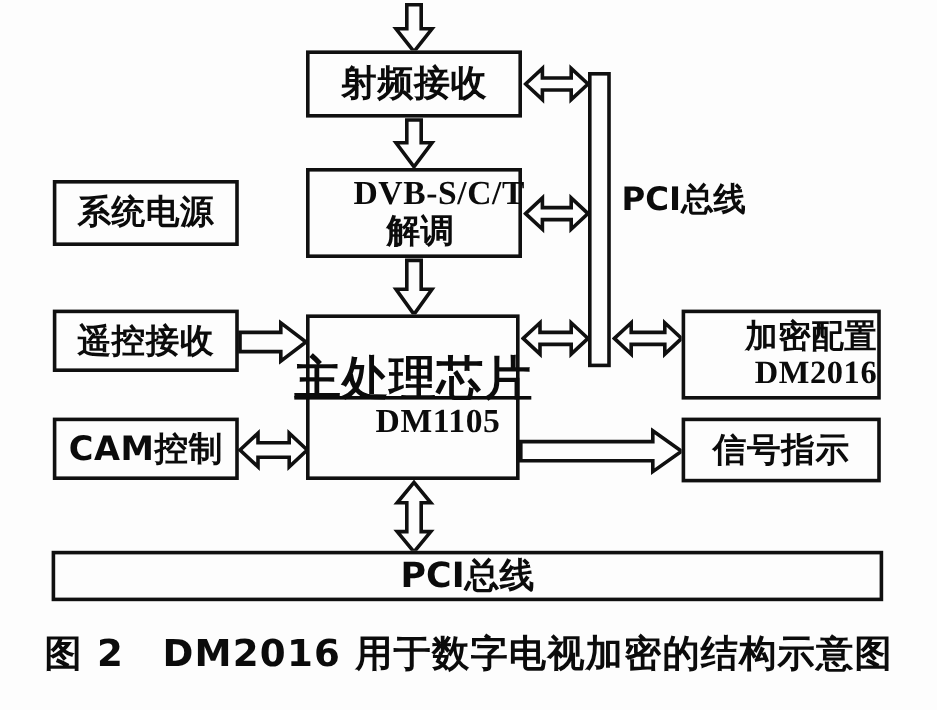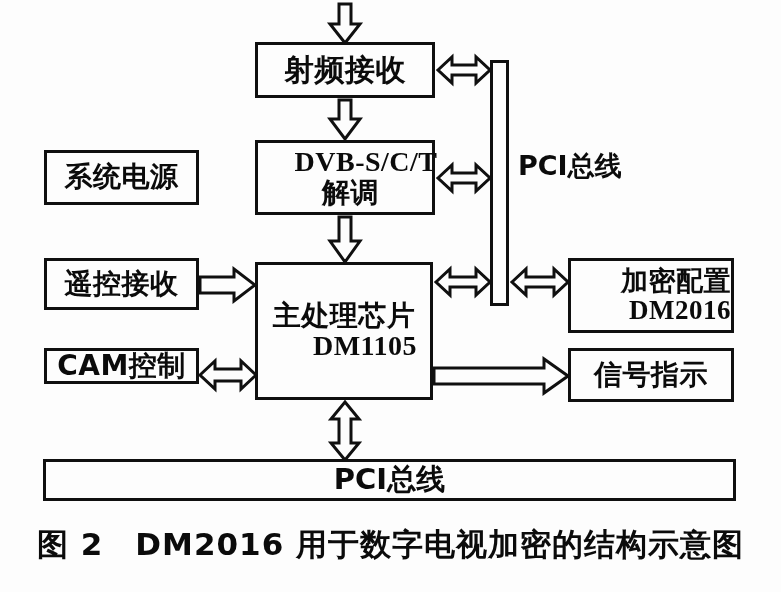--- a/index.html
+++ b/index.html
@@ -49,23 +49,23 @@
     margin-left: 42px;
   }
 
   
   #blk-rf      { left: 255px; top: 42px;  width: 180px; height: 56px;  font-size: 30px; }
   #blk-dvb     { left: 255px; top: 140px; width: 180px; height: 75px;  }
   #blk-dvb .l1 { font-size: 28px; }
   #blk-dvb .l2 { font-size: 28px; margin-left: 11px; }
   #blk-power   { left: 44px;  top: 150px; width: 155px; height: 55px;  font-size: 28px; }
   #blk-remote  { left: 44px;  top: 258px; width: 155px; height: 52px;  font-size: 28px; }
-  #blk-cam     { left: 44px;  top: 348px; width: 155px; height: 36px;  font-size: 28px; }
+  #blk-cam     { left: 44px;  top: 348px; width: 155px; height: 52px;  font-size: 28px; }
   #blk-main    { left: 255px; top: 262px; width: 178px; height: 138px; }
-  #blk-main .l1{ font-size: 28px; }
+  #blk-main .l1{ font-size: 39px; text-decoration: underline; }
   #blk-main .l2{ font-size: 28px; }
   #blk-crypto  { left: 568px; top: 258px; width: 166px; height: 75px; align-items: flex-end; }
   #blk-crypto .l1 { font-size: 27px; }
   #blk-crypto .l2 { font-size: 27px; }
   #blk-signal  { left: 568px; top: 348px; width: 166px; height: 54px; font-size: 28px; }
 
   
   #bus-vert {
     position: absolute;
     left: 490px; top: 60px; width: 19px; height: 246px;

